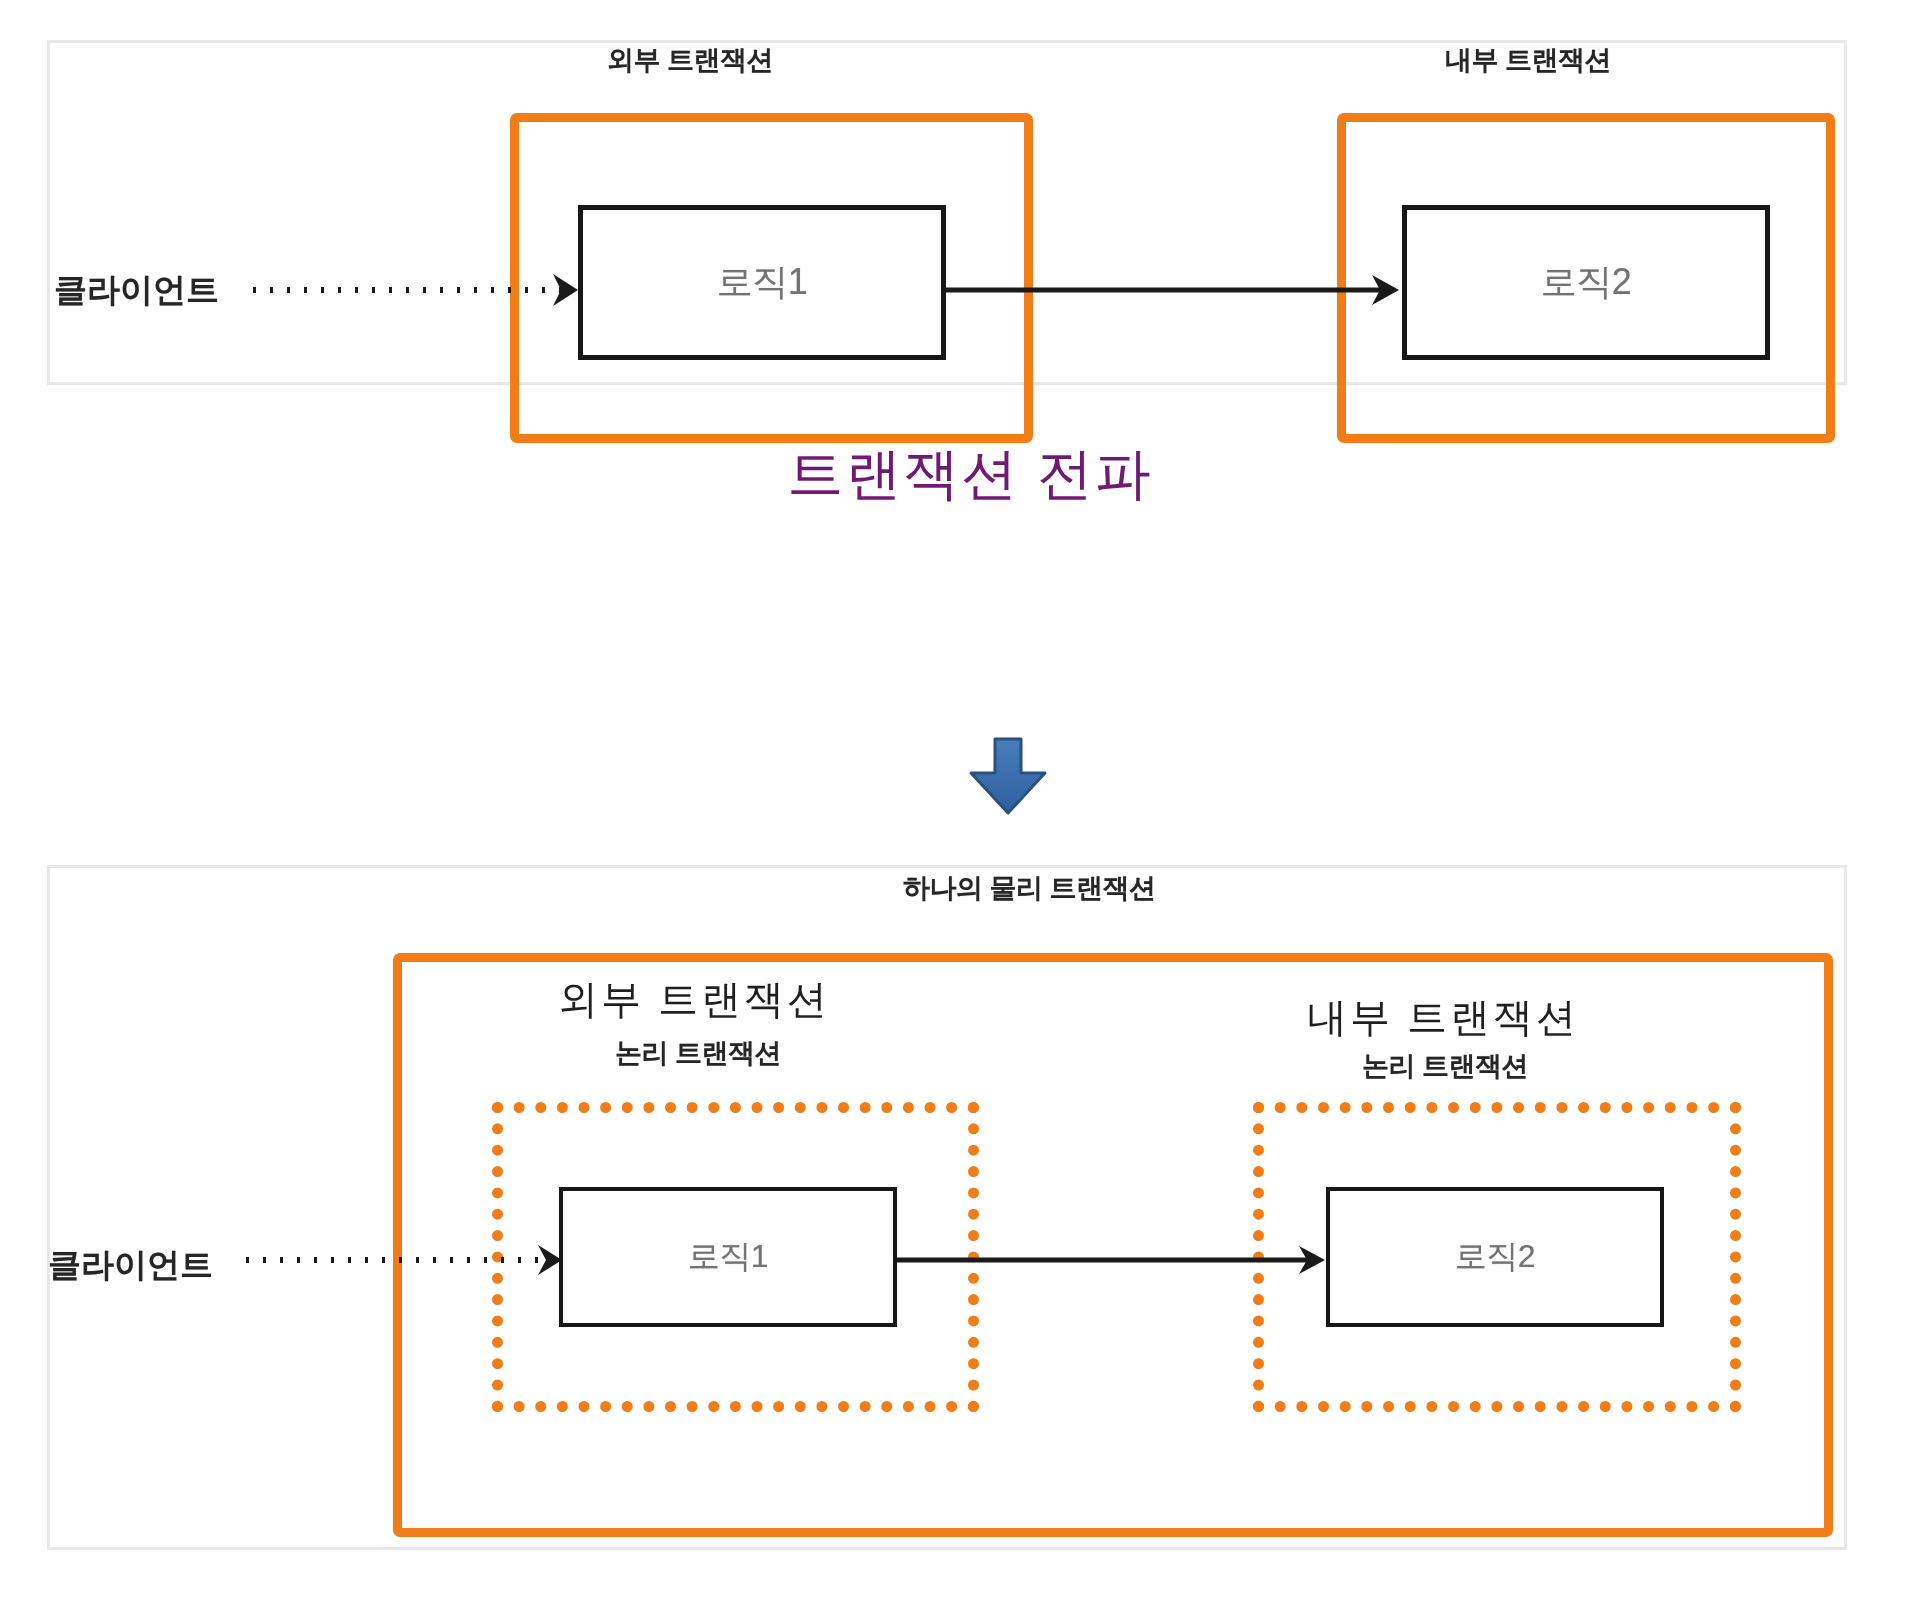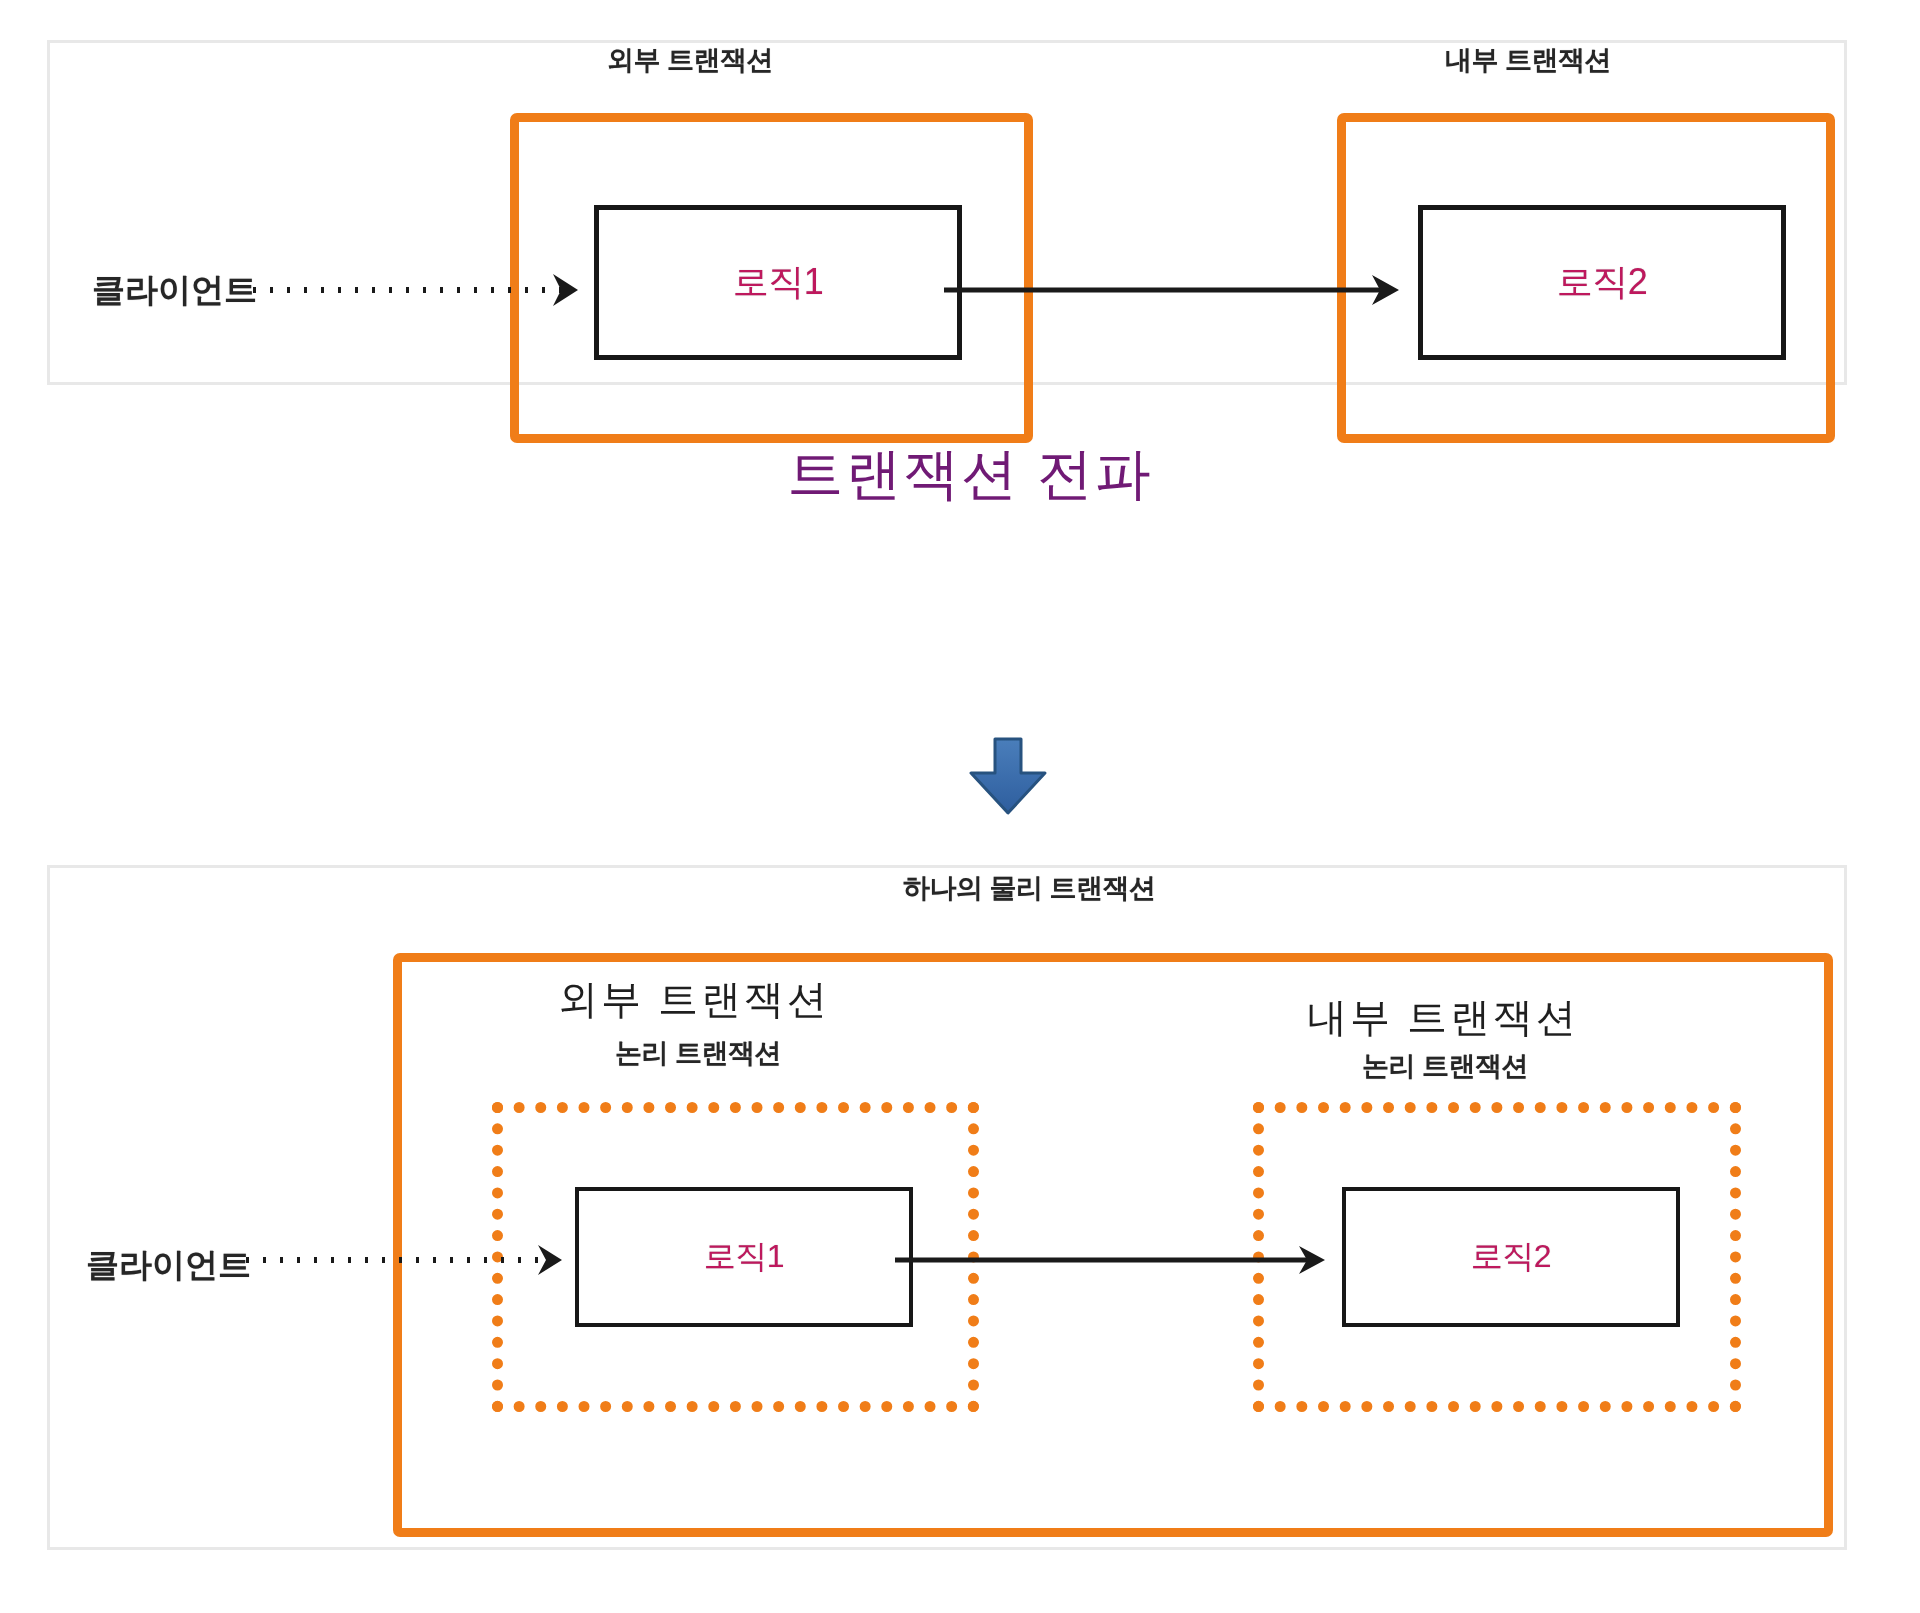--- a/index.html
+++ b/index.html
@@ -63,37 +63,35 @@
   
   .logic-box{
     position:absolute;
     box-sizing:border-box;
     border:5px solid #171717;
     background:#ffffff;
     display:flex;
     align-items:center;
     justify-content:center;
     font-size:36px;
-    color:#be185d;
+    color:#737373;
     font-weight:400;
     letter-spacing:-.5px;
     text-shadow:0 0 1px rgba(0,0,0,.3);
-    margin-left:16px;
   }
   .logic-box.small{font-size:32px;border-width:4px;}
 
   
   .client-label{
     position:absolute;
     font-size:33px;
     font-weight:bold;
     color:#262626;
     white-space:nowrap;
     text-shadow:0 0 1px rgba(0,0,0,.3);
-    margin-left:38px;
   }
 
   
   .conn{position:absolute;}
   .conn svg{display:block;overflow:visible;}
 
   
   #center-text{
     position:absolute;
     left:0;top:440px;width:1920px;

